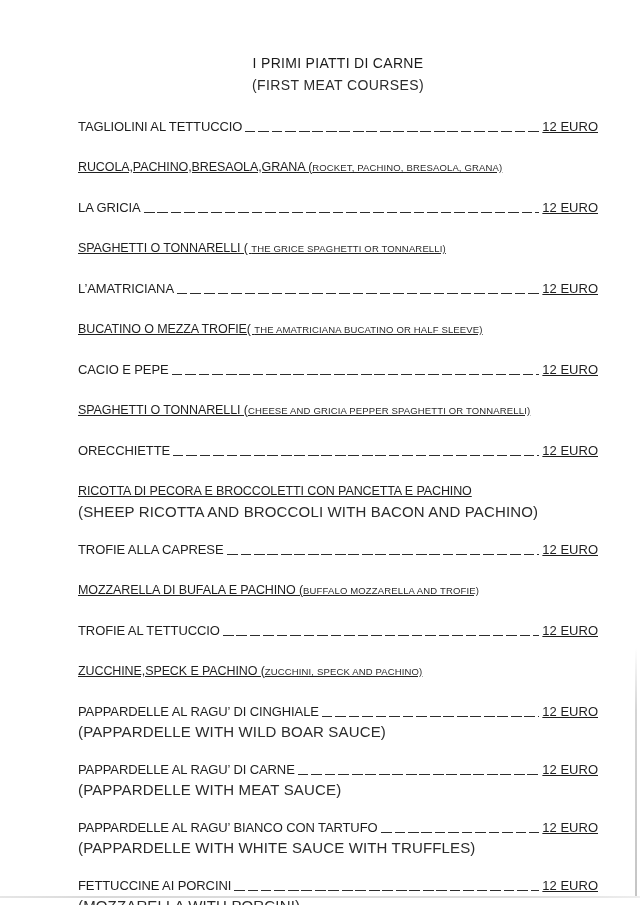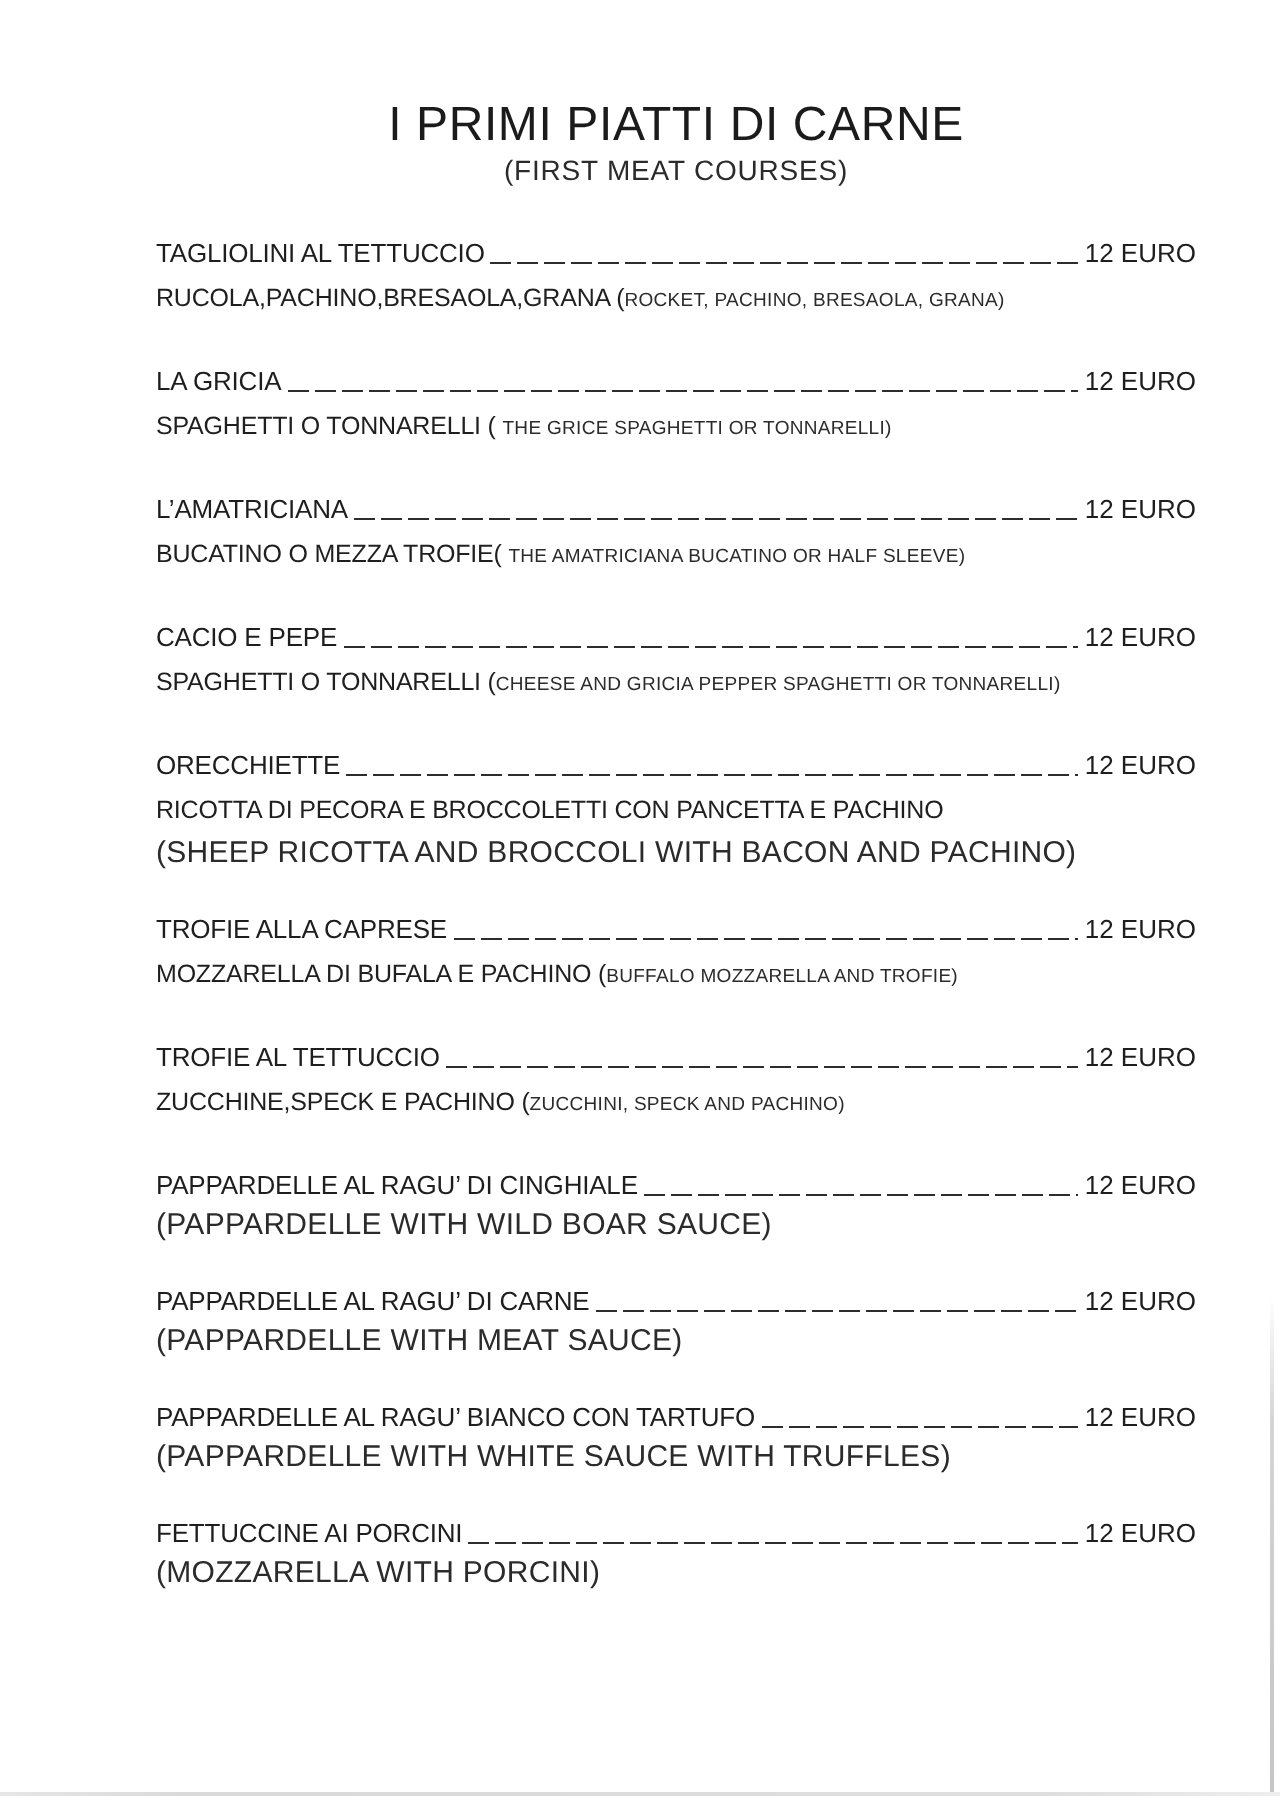--- a/index.html
+++ b/index.html
@@ -16,21 +16,21 @@
     overflow: hidden;
   }
   .page {
     padding: 52px 42px 0 78px;
   }
   .menu-header {
     text-align: center;
     margin-bottom: 24px;
   }
   .menu-title {
-    font-size: 24px;
+    font-size: 14px;
     letter-spacing: 0.3px;
     color: #1b1b1b;
     line-height: 22px;
   }
   .menu-subtitle {
     font-size: 14px;
     letter-spacing: 0.4px;
     color: #2b2b2b;
     margin-top: 3px;
   }
@@ -58,24 +58,26 @@
     background-image: repeating-linear-gradient(90deg, #2d2d2d 0 10.5px, transparent 10.5px 13.5px);
     background-size: 100% 1.4px;
     background-position: left bottom;
     background-repeat: no-repeat;
   }
   .item-price {
     font-size: 13px;
     line-height: 19px;
     white-space: nowrap;
     color: #1e1e1e;
+    text-decoration: underline;
   }
   .item-desc {
-    margin-top: 3px;
+    margin-top: 20px;
     line-height: 19px;
+    text-decoration: underline;
   }
   .desc-main {
     font-size: 12.5px;
     letter-spacing: -0.1px;
     color: #1f1f1f;
   }
   .desc-sub {
     font-size: 9.5px;
     letter-spacing: 0.15px;
     color: #2b2b2b;

